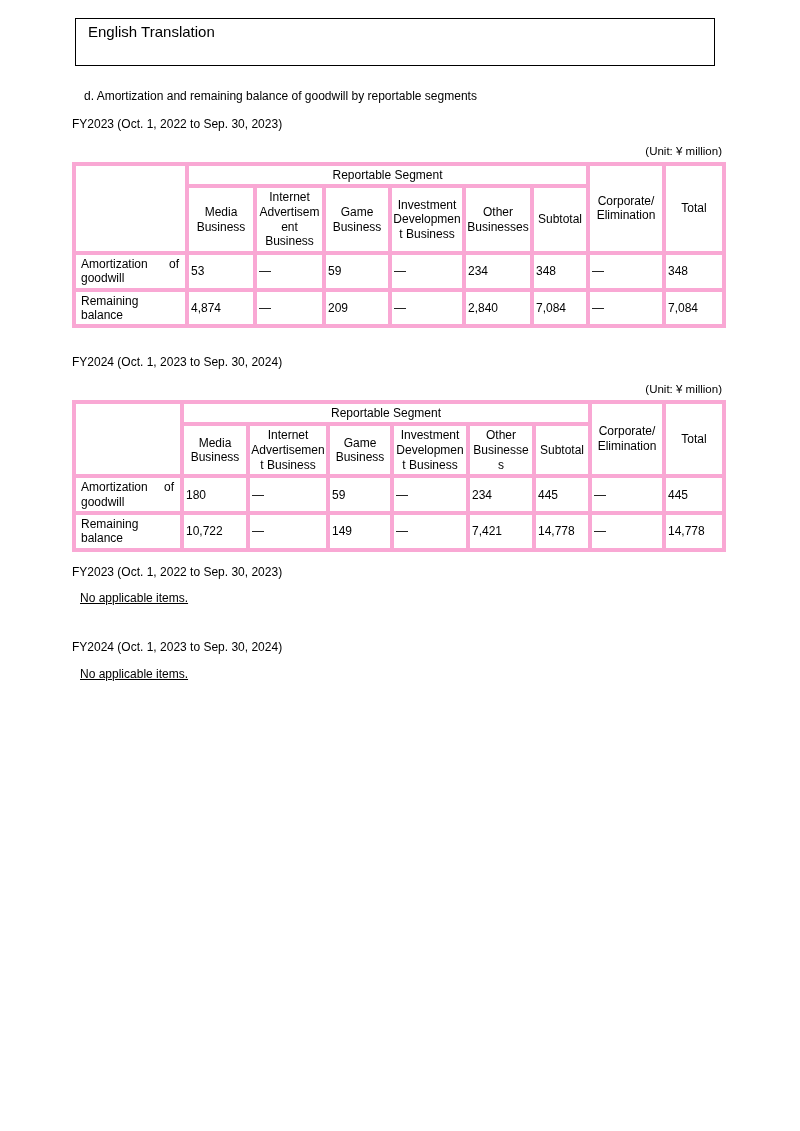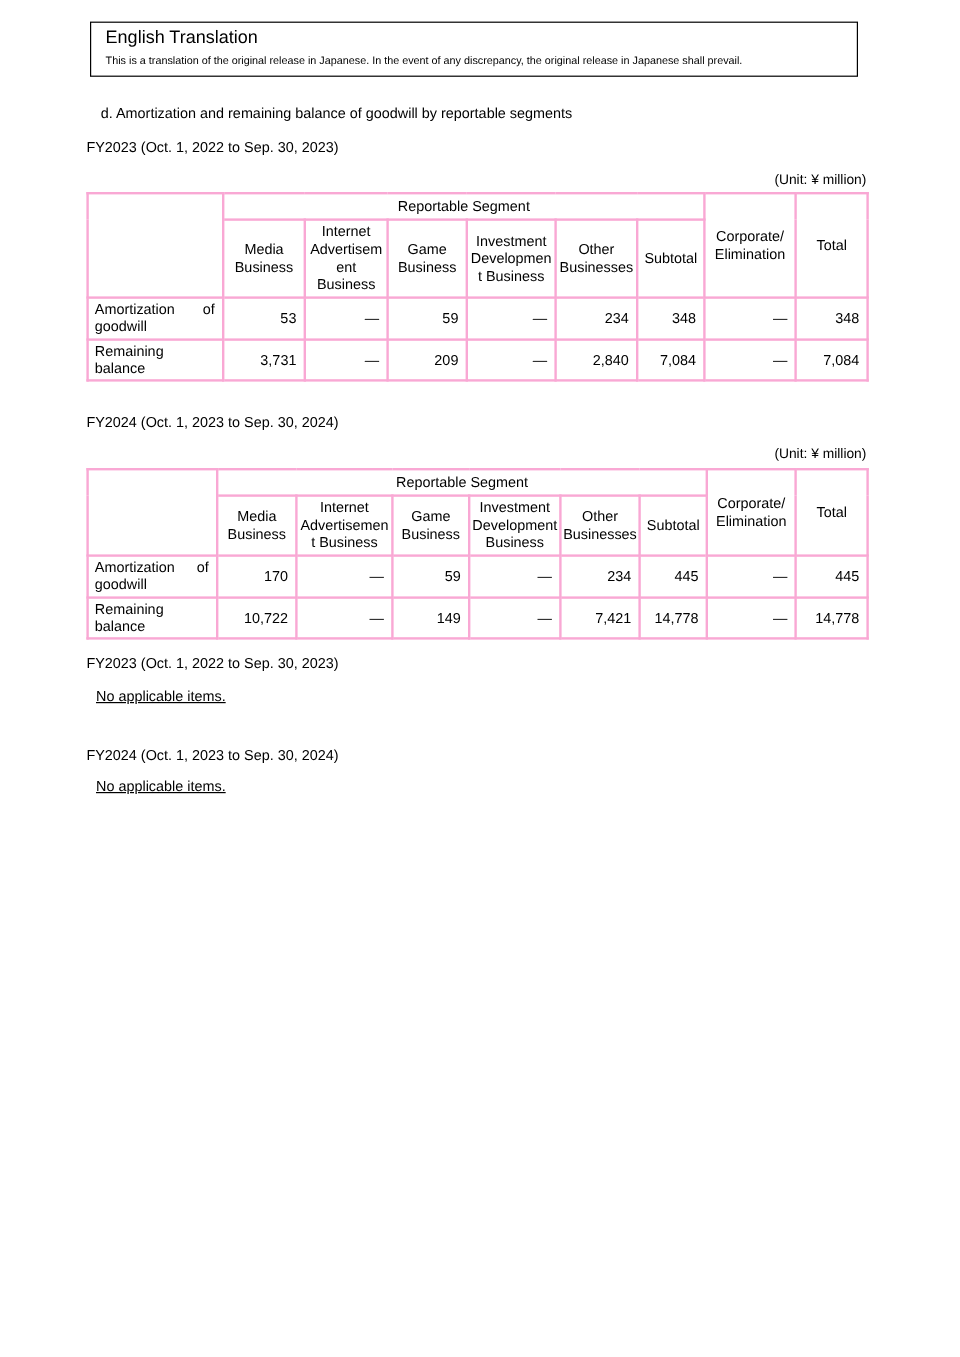--- a/index.html
+++ b/index.html
@@ -13,80 +13,79 @@
     position: relative;
     width: 800px; height: 1131px;
     padding: 18px 78px 0 72px;
     overflow: hidden;
   }
 
   
   .notice-box {
     border: 1px solid #000;
     margin: 0 7px 23px 3px;
-    padding: 4px 12px 7px 12px;
+    padding: 4px 12px 23px 12px;
   }
   .notice-title { font-size: 15px; line-height: 1.25; }
   .notice-sub   { font-size: 9px;  line-height: 1.3; margin-top: 3px; }
 
   .heading    { font-size: 12px; margin: 12px; line-height: 1.3; }
   .period     { font-size: 12px; margin: 13px 0 0 0; line-height: 1.3; }
   .unit-line  { font-size: 11.5px; margin: 12px 0 3px 0; text-align: right; line-height: 1.2; }
   .indent-txt { font-size: 12px; margin: 11px 0 0 0; padding-left: 8px; line-height: 1.3; text-decoration: underline; }
   .gap-lg     { margin-top: 27px; }
   .gap-xl     { margin-top: 33px; }
 
   
   table.seg {
     border-collapse: collapse;
     table-layout: fixed;
     width: 650px;
     font-size: 12px;
   }
   .seg th, .seg td {
-    border: 2px solid #f9a8d4;
+    border: 4px solid #f9a8d4;
     font-weight: normal;
     overflow-wrap: break-word;
     word-wrap: break-word;
   }
   .seg th {
     text-align: center;
     vertical-align: middle;
     padding: 2px 1px;
     line-height: 1.22;
   }
   .seg th.seg-group { height: 22px; }
   .seg td.rowlabel {
     text-align: justify;
     vertical-align: middle;
     padding: 2px 6px 2px 5px;
     line-height: 1.2;
   }
   .seg td.num {
-    text-align: right;
+    text-align: left;
     vertical-align: middle;
     padding: 4px 6px 4px 2px;
   }
   .seg tr.datarow { height: 28px; }
 
   .page-number {
     position: absolute;
     top: 1048px; left: 0; right: 0;
     text-align: center;
     font-size: 12px;
   }
 </style>
 </head>
 <body>
 
 <div class="page">
 
   <div class="notice-box">
     <div class="notice-title">English Translation</div>
-    <div class="notice-sub">This is a translation of the original release in Japanese. In the event of any discrepancy, the original release in Japanese shall prevail.</div>
   </div>
 
   <p class="heading">d. Amortization and remaining balance of goodwill by reportable segments</p>
 
   <p class="period">FY2023 (Oct. 1, 2022 to Sep. 30, 2023)</p>
   <p class="unit-line">(Unit: ¥ million)</p>
 
   <table class="seg">
     <colgroup>
       <col style="width:113px">
@@ -120,21 +119,21 @@
         <td class="num">—</td>
         <td class="num">59</td>
         <td class="num">—</td>
         <td class="num">234</td>
         <td class="num">348</td>
         <td class="num">—</td>
         <td class="num">348</td>
       </tr>
       <tr class="datarow">
         <td class="rowlabel">Remaining balance</td>
-        <td class="num">3,731</td>
+        <td class="num">4,874</td>
         <td class="num">—</td>
         <td class="num">209</td>
         <td class="num">—</td>
         <td class="num">2,840</td>
         <td class="num">7,084</td>
         <td class="num">—</td>
         <td class="num">7,084</td>
       </tr>
     </tbody>
   </table>
@@ -164,21 +163,21 @@
       <tr>
         <th>Media Business</th>
         <th>Internet Advertisement Business</th>
         <th>Game Business</th>
         <th>Investment Development Business</th>
         <th>Other Businesses</th>
         <th>Subtotal</th>
       </tr>
       <tr class="datarow">
         <td class="rowlabel">Amortization of goodwill</td>
-        <td class="num">170</td>
+        <td class="num">180</td>
         <td class="num">—</td>
         <td class="num">59</td>
         <td class="num">—</td>
         <td class="num">234</td>
         <td class="num">445</td>
         <td class="num">—</td>
         <td class="num">445</td>
       </tr>
       <tr class="datarow">
         <td class="rowlabel">Remaining balance</td>

